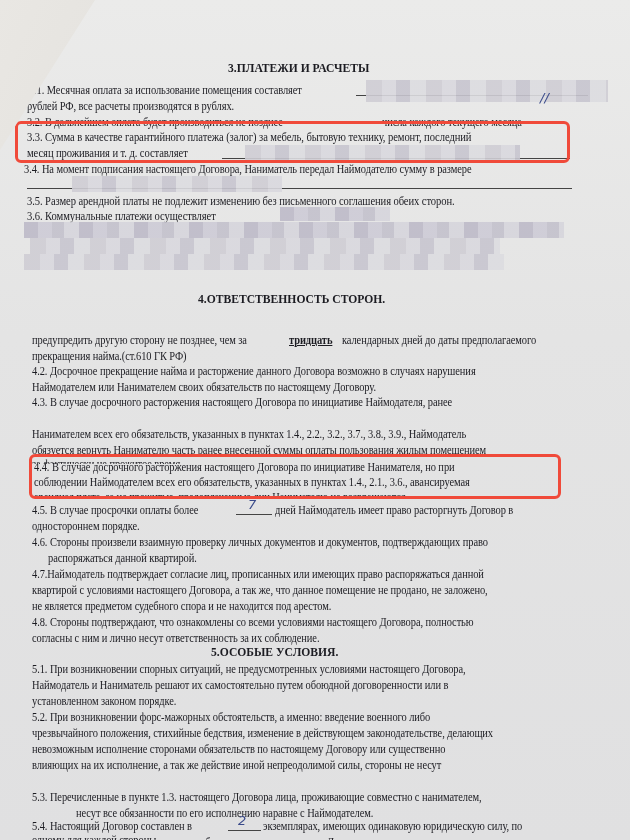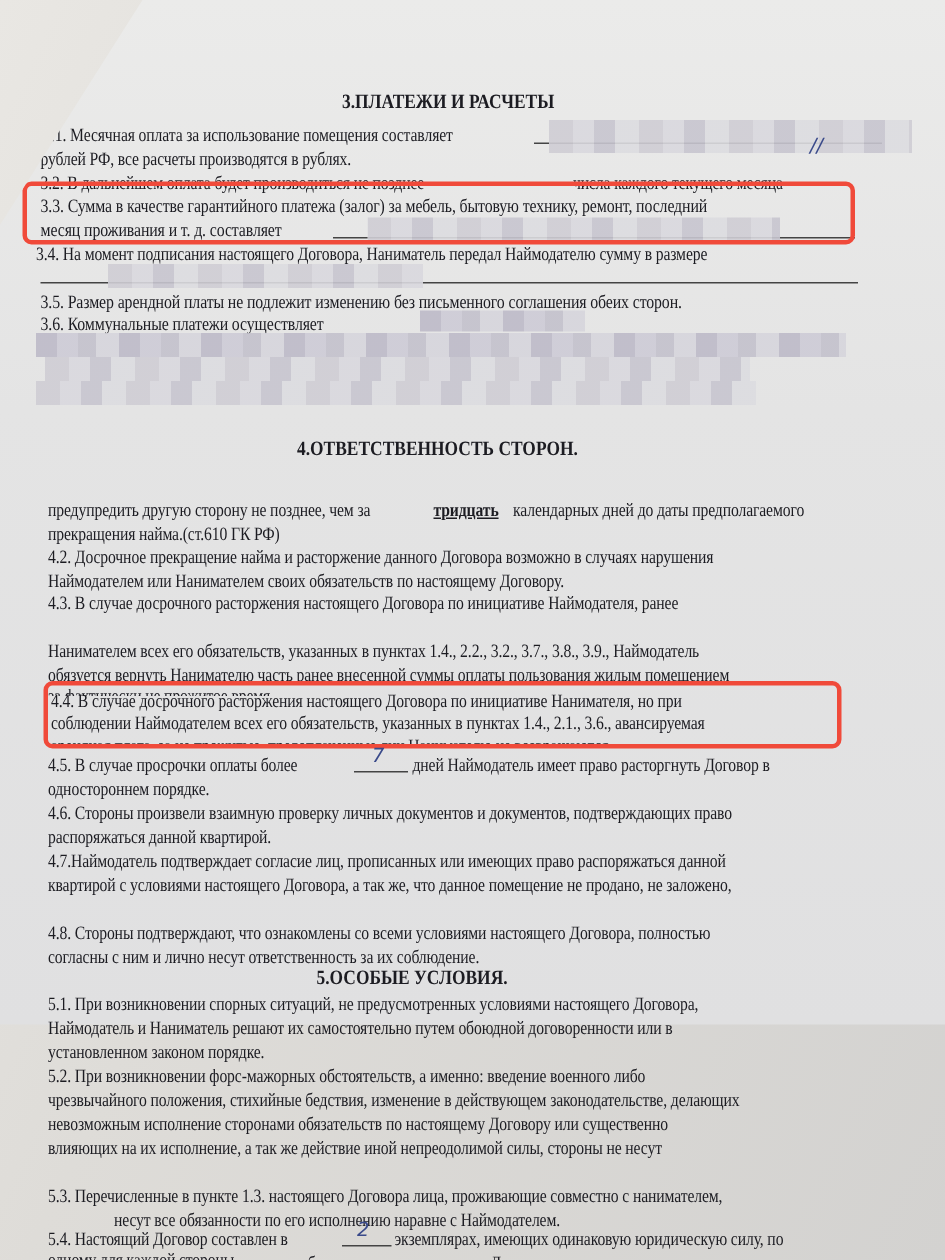--- a/index.html
+++ b/index.html
@@ -8,21 +8,21 @@
       background: #d9d8d6;
       font-family: "Liberation Serif", "DejaVu Serif", serif;
       color: #1c1c22;
       position: relative;
     }
     .bg-shadow {
       position: absolute; left: 0; top: 0; width: 630px; height: 840px;
       background: linear-gradient(115deg, #e9e7e3 0%, #dedcd8 40%, #d3d2d0 100%);
     }
     .paper {
-      position: absolute; left: 0; top: 0; width: 630px; height: 683px;
+      position: absolute; left: 0; top: 0; width: 630px; height: 840px;
       background: linear-gradient(180deg, #ebebea 0%, #e4e4e4 40%, #e0e0e1 100%);
       clip-path: polygon(95px 0, 630px 0, 630px 840px, 0 840px, 0 150px);
     }
     .line {
       position: absolute; left: 0; white-space: nowrap;
       font-size: 12.6px; line-height: 16px;
       letter-spacing: -0.1px;
     }
     .heading {
       position: absolute; white-space: nowrap;
@@ -106,24 +106,25 @@
 
   <div class="highlight" style="left:29px; top:454px; width:532px; height:45px;"></div>
 
   <div class="line" style="left:32px; top:502px;"><span class="sq" style="transform:scaleX(0.83);">4.5. В случае просрочки оплаты более</span></div>
   <div class="rule" style="left:236px; top:514px; width:36px;"></div>
   <div class="hand" style="left:248px; top:497px;">7</div>
   <div class="line" style="left:275px; top:502px;"><span class="sq" style="transform:scaleX(0.83);">дней Наймодатель имеет право расторгнуть Договор в</span></div>
   <div class="line" style="left:32px; top:518px;"><span class="sq" style="transform:scaleX(0.83);">одностороннем порядке.</span></div>
 
   <div class="line" style="left:32px; top:534px;"><span class="sq" style="transform:scaleX(0.83);">4.6. Стороны произвели взаимную проверку личных документов и документов, подтверждающих право</span></div>
-  <div class="line" style="left:32px; top:550px;"><span class="sq" style="transform:scaleX(0.83);">распоряжаться данной квартирой.</span></div>
+  <div class="line" style="left:48px; top:550px;"><span class="sq" style="transform:scaleX(0.83);">распоряжаться данной квартирой.</span></div>
 
   <div class="line" style="left:32px; top:566px;"><span class="sq" style="transform:scaleX(0.83);">4.7.Наймодатель подтверждает согласие лиц, прописанных или имеющих право распоряжаться данной</span></div>
   <div class="line" style="left:32px; top:582px;"><span class="sq" style="transform:scaleX(0.83);">квартирой с условиями настоящего Договора, а так же, что данное помещение не продано, не заложено,</span></div>
+  <div class="line" style="left:32px; top:598px;"><span class="sq" style="transform:scaleX(0.83);">не является предметом судебного спора и не находится под арестом.</span></div>
 
   <div class="line" style="left:32px; top:614px;"><span class="sq" style="transform:scaleX(0.83);">4.8. Стороны подтверждают, что ознакомлены со всеми условиями настоящего Договора, полностью</span></div>
   <div class="line" style="left:32px; top:630px;"><span class="sq" style="transform:scaleX(0.83);">согласны с ним и лично несут ответственность за их соблюдение.</span></div>
 
   <div class="heading" style="left:211px; top:634px; margin-top:10px;">5.ОСОБЫЕ УСЛОВИЯ.</div>
 
   <div class="line" style="left:32px; top:661px;"><span class="sq" style="transform:scaleX(0.83);">5.1. При возникновении спорных ситуаций, не предусмотренных условиями настоящего Договора,</span></div>
   <div class="line" style="left:32px; top:677px;"><span class="sq" style="transform:scaleX(0.83);">Наймодатель и Наниматель решают их самостоятельно путем обоюдной договоренности или в</span></div>
   <div class="line" style="left:32px; top:693px;"><span class="sq" style="transform:scaleX(0.83);">установленном законом порядке.</span></div>
 

